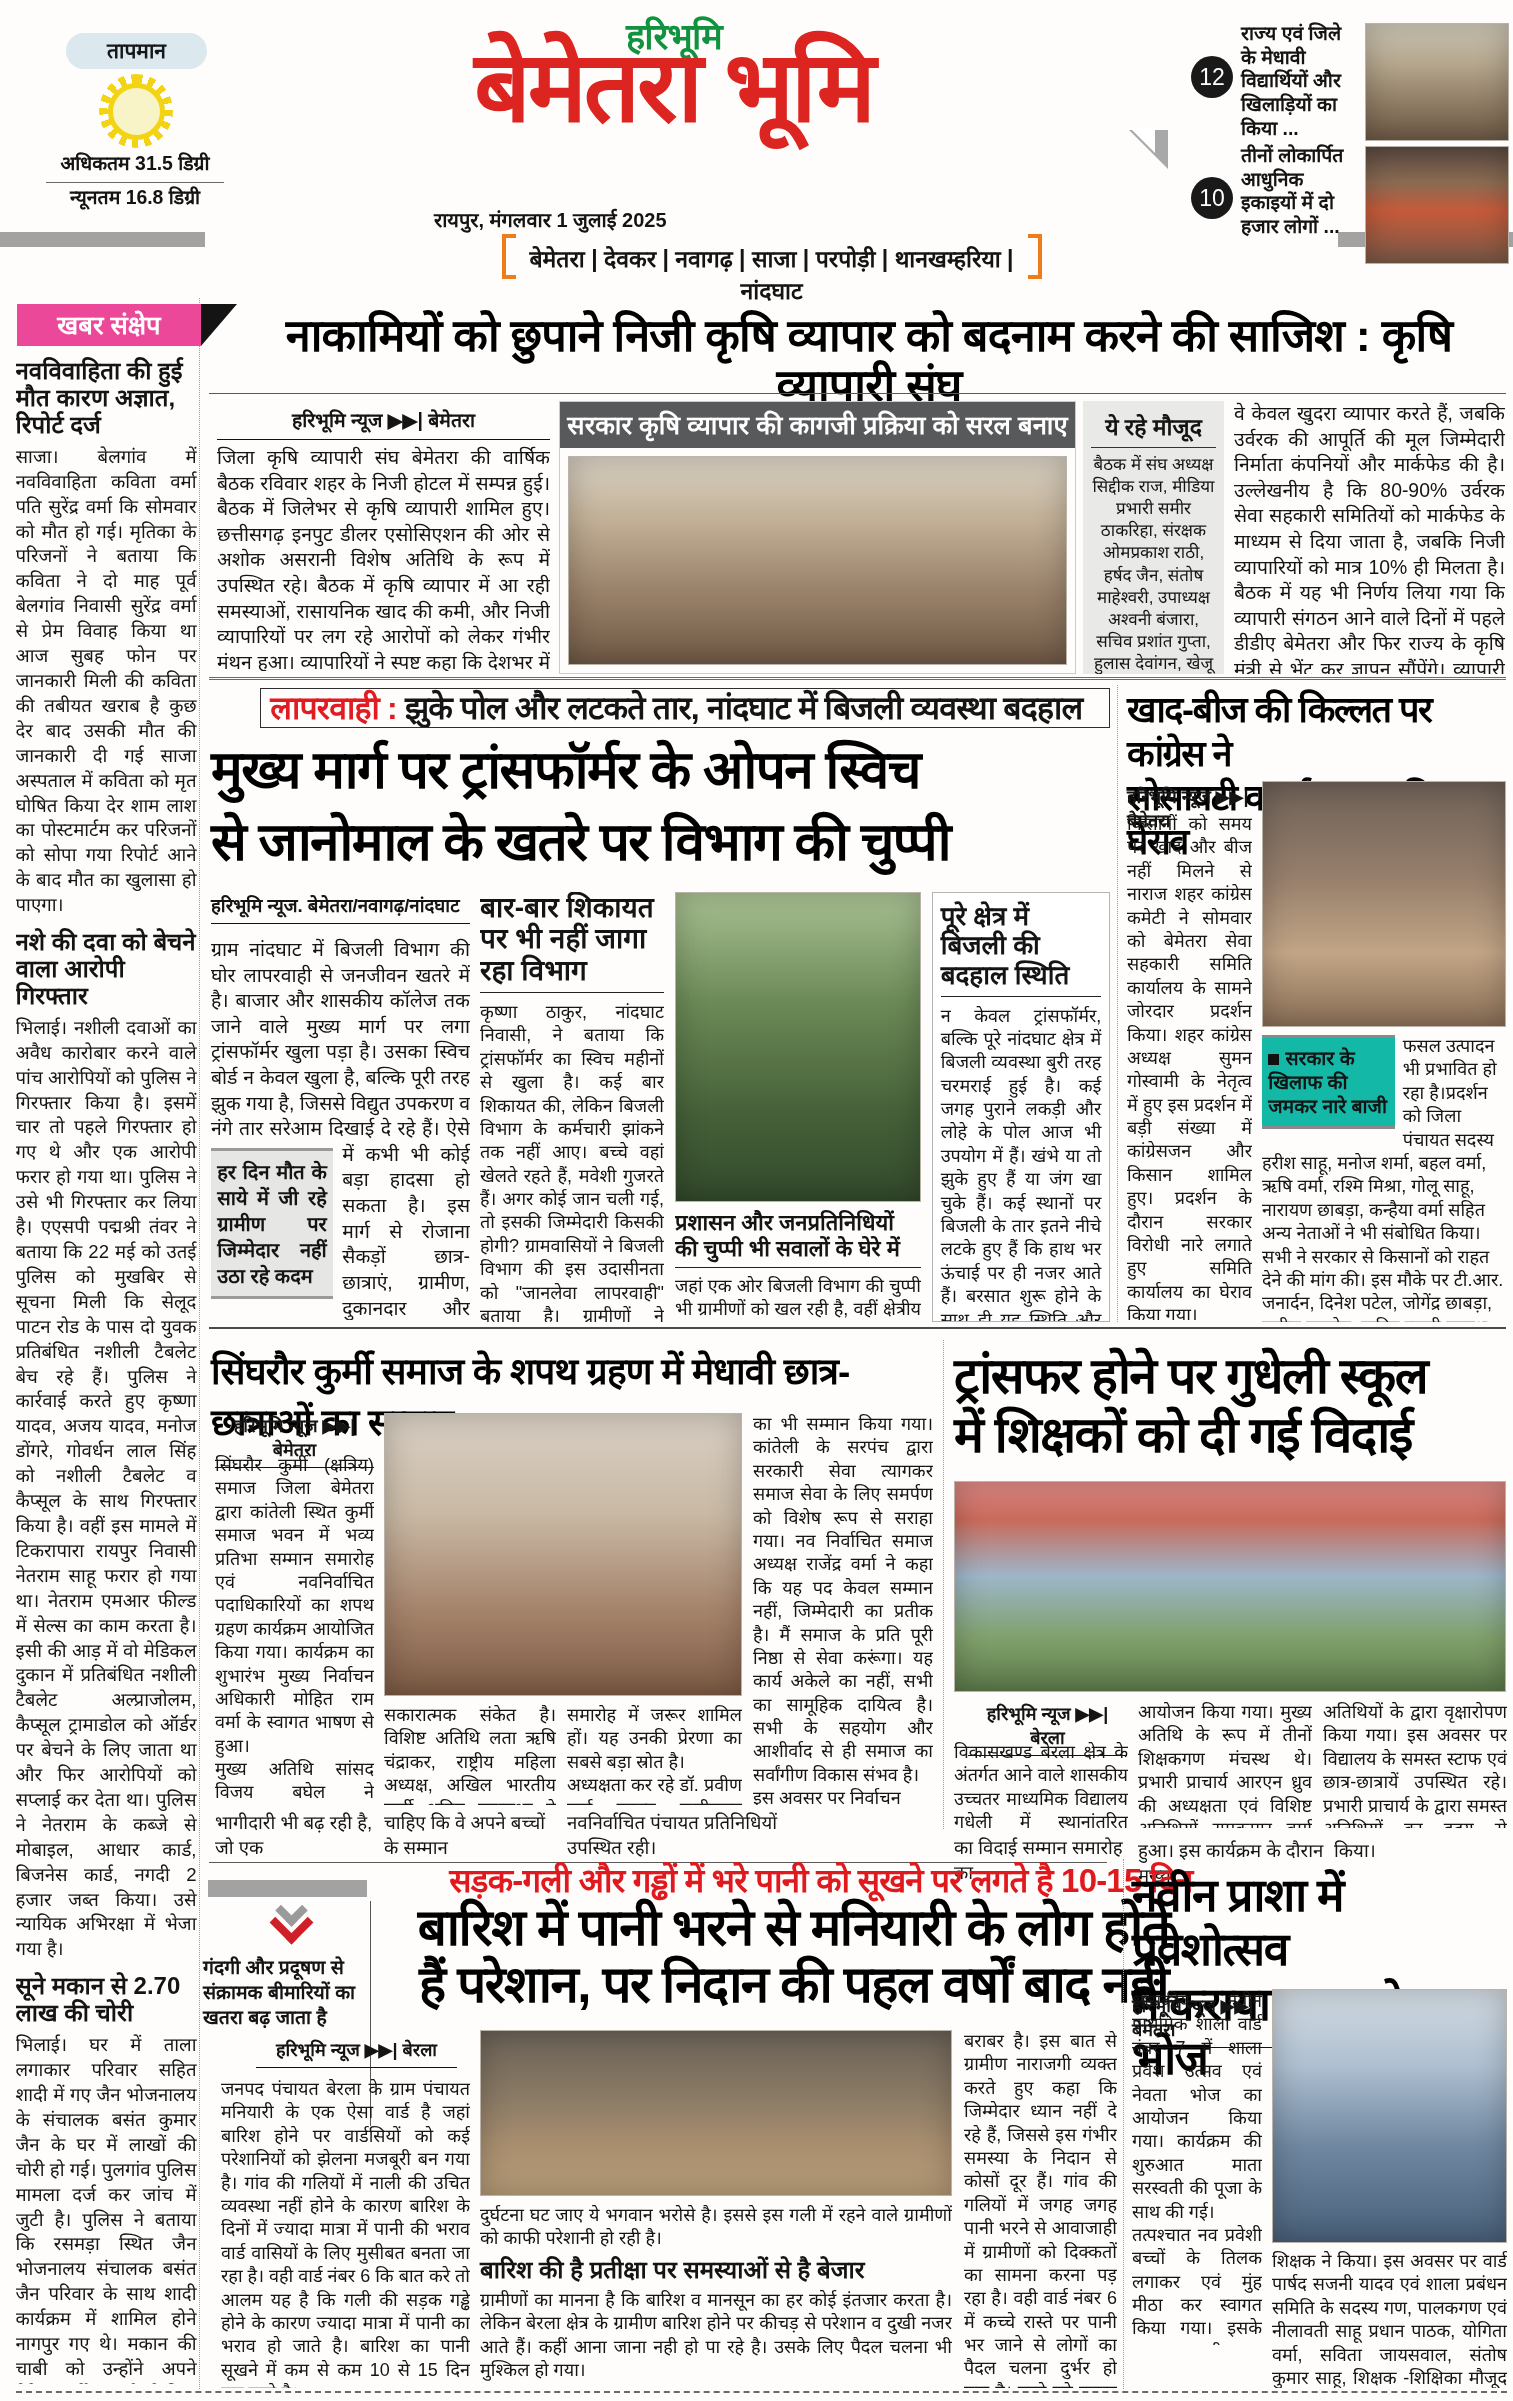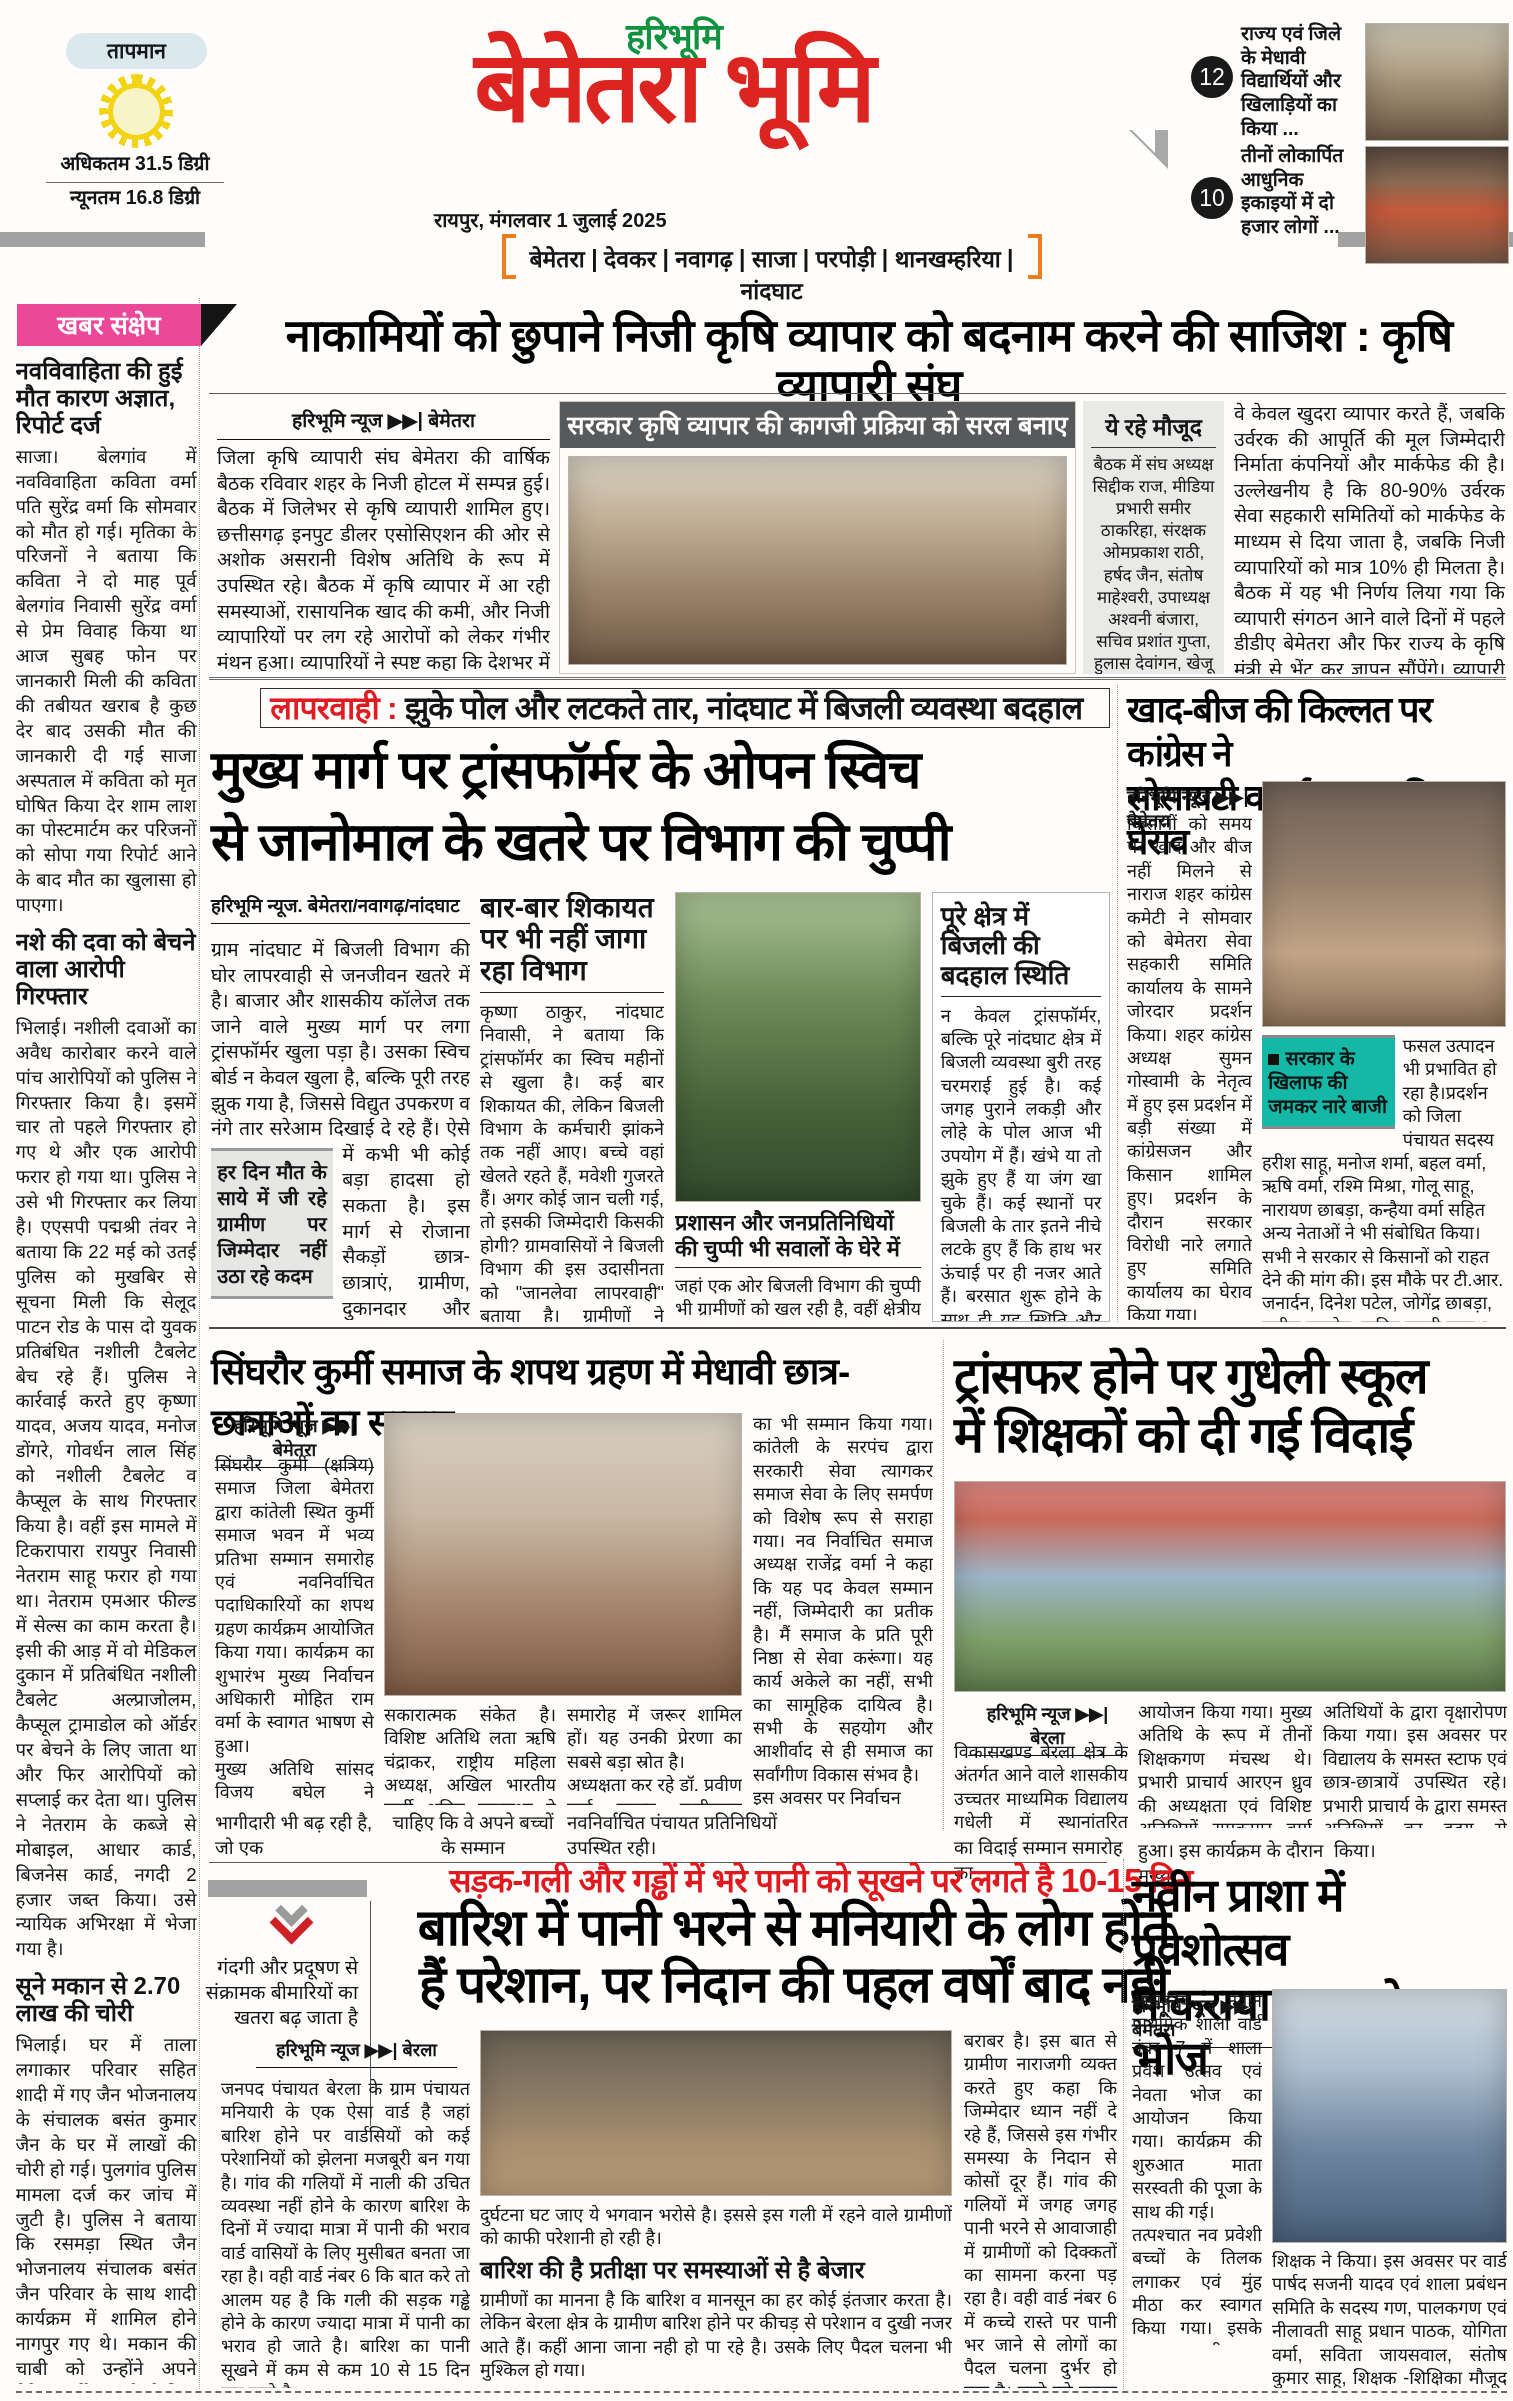--- a/index.html
+++ b/index.html
@@ -75,21 +75,21 @@
   .kicker-red { color:#e01b22; }
   .big-hl { font-weight:bold; color:#000; letter-spacing:-1.5px; }
   .inset-box { float:left; width:122px; background:#e6e6e4; border-top:3.9px solid #9a9a9a; border-bottom:3.9px solid #9a9a9a;
       padding:7.7px 6.2px; margin:6.2px 9.3px 4.6px 0; font-weight:bold; font-size:20px; line-height:1.3; }
   .subhead { font-weight:bold; font-size:28px; line-height:1.12; border-bottom:1.5px solid #222; padding-bottom:6.2px; margin-bottom:7.7px; }
   .cap { font-weight:bold; font-size:22px; line-height:1.2; border-bottom:1.5px solid #222; padding-bottom:4.6px; margin-bottom:6.2px; }
   .boxed-col { border:1.5px solid #b5b5b5; padding:9.3px 7.7px; background:#fff; }
   .quote-box { background:#14b8a6; border-top:3.9px solid #8a8a8a; border-bottom:3.9px solid #8a8a8a; padding:7.7px 6.2px;
       font-weight:bold; font-size:19.4px; line-height:1.25; }
   .qsq { display:inline-block; width:11px; height:11px; background:#111; margin-right:6.2px; }
-  .note-text { font-weight:normal; font-size:19.4px; line-height:1.3; text-align:right; }
+  .note-text { font-weight:bold; font-size:19.4px; line-height:1.3; text-align:left; }
   .vee { width:23px; height:23px; border-right:8.5px solid #cf2028; border-bottom:8.5px solid #cf2028; transform:rotate(45deg); }
   .vee.gray { border-color:#9a9a9a; }
   .frag { font-size:18.6px; font-weight:normal; }
 </style>
 </head>
 <body>
 
 <div class="sheet">
 
   <div class="abs weather-pill" style="left:66px;top:33px;width:141px;height:36px;">तापमान</div>
@@ -205,21 +205,21 @@
   <div class="abs bt-sm just pre" style="left:215px;top:1454px;width:159px;height:350px;overflow:hidden;">सिंघरौर कुर्मी (क्षत्रिय) समाज जिला बेमेतरा द्वारा कांतेली स्थित कुर्मी समाज भवन में भव्य प्रतिभा सम्मान समारोह एवं नवनिर्वाचित पदाधिकारियों का शपथ ग्रहण कार्यक्रम आयोजित किया गया। कार्यक्रम का शुभारंभ मुख्य निर्वाचन अधिकारी मोहित राम वर्मा के स्वागत भाषण से हुआ।
 मुख्य अतिथि सांसद विजय बघेल ने नवनिर्वाचित पदाधिकारियों को शुभकामनाएं देते हुए कहा कि यह गौरव का विषय है</div>
   <div class="abs photo ph-kurmi" style="left:384px;top:1413px;width:358px;height:283px;"></div>
   <div class="abs bt-sm just" style="left:384px;top:1704px;width:172px;height:101px;overflow:hidden;">सकारात्मक संकेत है। विशिष्ट अतिथि लता ऋषि चंद्राकर, राष्ट्रीय महिला अध्यक्ष, अखिल भारतीय कुर्मी क्षत्रिय महासभा ने वरिष्ठ पदाधिकारियों और प्रतिभाशाली</div>
   <div class="abs bt-sm just pre" style="left:567px;top:1704px;width:175px;height:101px;overflow:hidden;">समारोह में जरूर शामिल हों। यह उनकी प्रेरणा का सबसे बड़ा स्रोत है।
 अध्यक्षता कर रहे डॉ. प्रवीण वर्मा, सदस्य, छत्तीसगढ़ लोक सेवा</div>
   <div class="abs bt-sm just pre" style="left:753px;top:1413px;width:180px;height:392px;overflow:hidden;">का भी सम्मान किया गया। कांतेली के सरपंच द्वारा सरकारी सेवा त्यागकर समाज सेवा के लिए समर्पण को विशेष रूप से सराहा गया। नव निर्वाचित समाज अध्यक्ष राजेंद्र वर्मा ने कहा कि यह पद केवल सम्मान नहीं, जिम्मेदारी का प्रतीक है। मैं समाज के प्रति पूरी निष्ठा से सेवा करूंगा। यह कार्य अकेले का नहीं, सभी का सामूहिक दायित्व है। सभी के सहयोग और आशीर्वाद से ही समाज का सर्वांगीण विकास संभव है।
 इस अवसर पर निर्वाचन</div>
 
   <div class="abs frag" style="left:215px;top:1809px;width:163px;">भागीदारी भी बढ़ रही है, जो एक</div>
-  <div class="abs frag" style="left:384px;top:1809px;width:178px;text-align:center;">चाहिए कि वे अपने बच्चों के सम्मान</div>
+  <div class="abs frag" style="left:384px;top:1809px;width:178px;">चाहिए कि वे अपने बच्चों के सम्मान</div>
   <div class="abs frag" style="left:567px;top:1809px;width:232px;">नवनिर्वाचित पंचायत प्रतिनिधियों उपस्थित रही।</div>
 
   <div class="abs vdot" style="left:943px;top:1340px;height:489px;"></div>
 
   <div class="abs big-hl pre" style="left:954px;top:1347px;width:552px;font-size:50px;line-height:1.18;">ट्रांसफर होने पर गुधेली स्कूल
 में शिक्षकों को दी गई विदाई</div>
   <div class="abs photo ph-vidai" style="left:954px;top:1481px;width:552px;height:211px;"></div>
   <div class="abs byline byline-rule c" style="left:968px;top:1701px;width:159px;font-size:18px;">हरिभूमि न्यूज ▶▶| बेरला</div>
   <div class="abs bt-sm just" style="left:954px;top:1741px;width:174px;height:87px;overflow:hidden;">विकासखण्ड बेरला क्षेत्र के अंतर्गत आने वाले शासकीय उच्चतर माध्यमिक विद्यालय गुधेली में स्थानांतरित शिक्षकगण प्रीतिलता नायक व्याख्याता, कमलेश कुमार नेताम शिक्षक, सुप्रिया टंडन शिक्षक</div>
   <div class="abs bt-sm just" style="left:1138px;top:1701px;width:174px;height:127px;overflow:hidden;">आयोजन किया गया। मुख्य अतिथि के रूप में तीनों शिक्षकगण मंचस्थ थे।प्रभारी प्राचार्य आरएन ध्रुव की अध्यक्षता एवं विशिष्ट अतिथियों रामकुमार वर्मा उपाध्यक्ष एसएमडीसी, विरेन्द्र कुमार दुबे व्याख्याता, कुंजराम साहू प्रधानाध्यापक, लक्ष्मी बघेल व्याख्याता की उपस्थिति में सम्पन्न</div>

